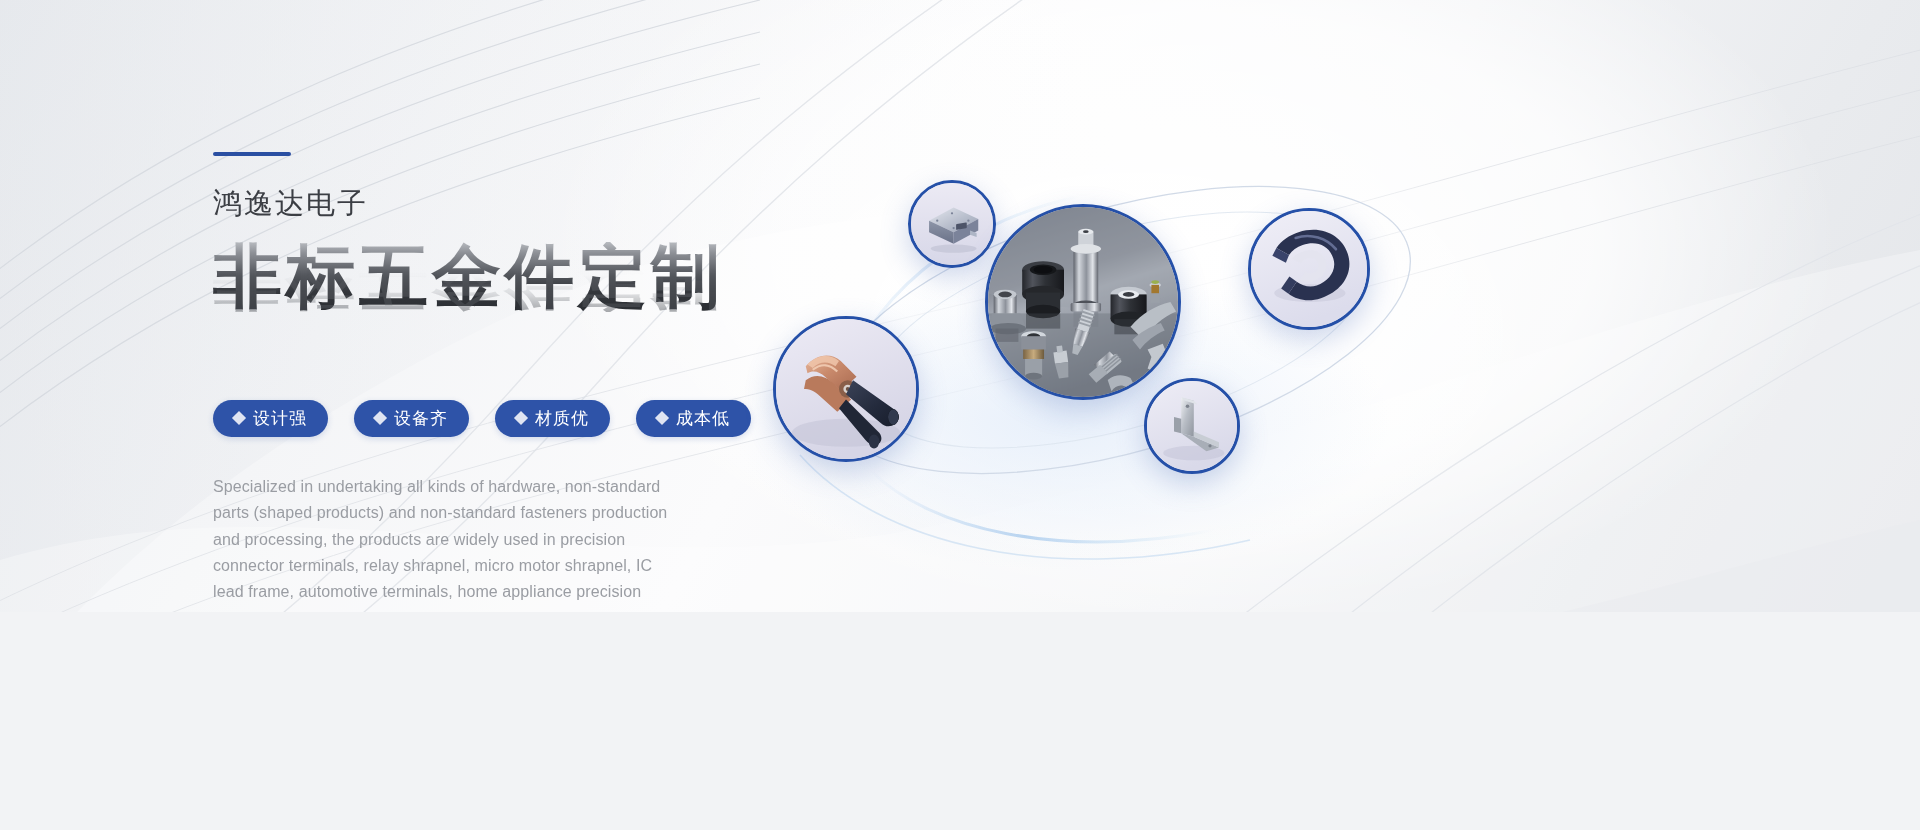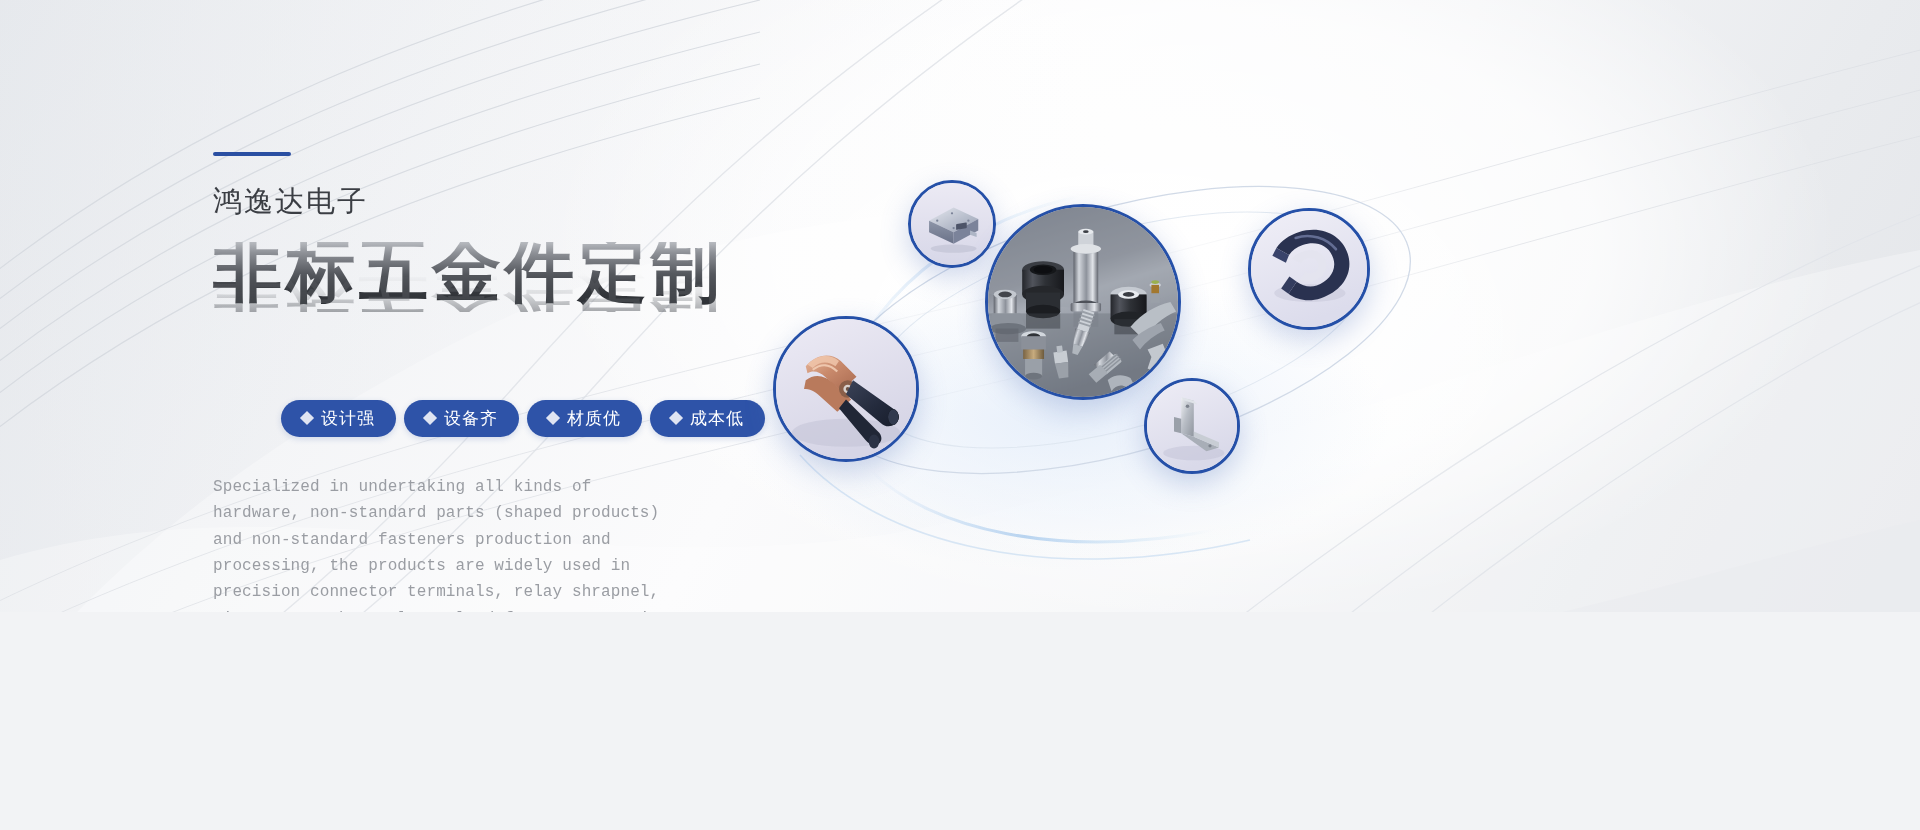--- a/index.html
+++ b/index.html
@@ -11,21 +11,20 @@
   }
 
   
   .banner {
     position: absolute; inset: 0;
     width: 1920px; height: 612px;
     overflow: hidden;
     background:
       radial-gradient(ellipse 900px 520px at 62% 40%, #ffffff 0%, rgba(255,255,255,0.75) 45%, rgba(255,255,255,0) 72%),
       linear-gradient(118deg, #eceef1 0%, #f4f5f7 22%, #fbfbfc 44%, #f3f4f6 66%, #e9ebee 84%, #e3e5e9 100%);
-    font-family: Liberation Mono, monospace;
   }
   .bg-svg { position: absolute; inset: 0; width: 1920px; height: 830px; }
 
   
   .left-block {
     position: absolute;
     left: 213px; top: 152px;
     width: 620px;
   }
   .accent-bar {
@@ -75,22 +74,21 @@
     color: transparent;
     -webkit-text-fill-color: transparent;
     pointer-events: none;
     filter: blur(0.4px);
   }
 
   
   .pills {
     margin-top: 38px;
     display: flex;
-    gap: 8px;
-    justify-content: center;
+    gap: 26px;
   }
   .pill {
     display: flex;
     align-items: center;
     gap: 9px;
     height: 37px;
     padding: 0 21px;
     border-radius: 19px;
     background: #2e53a8;
     color: #ffffff;

